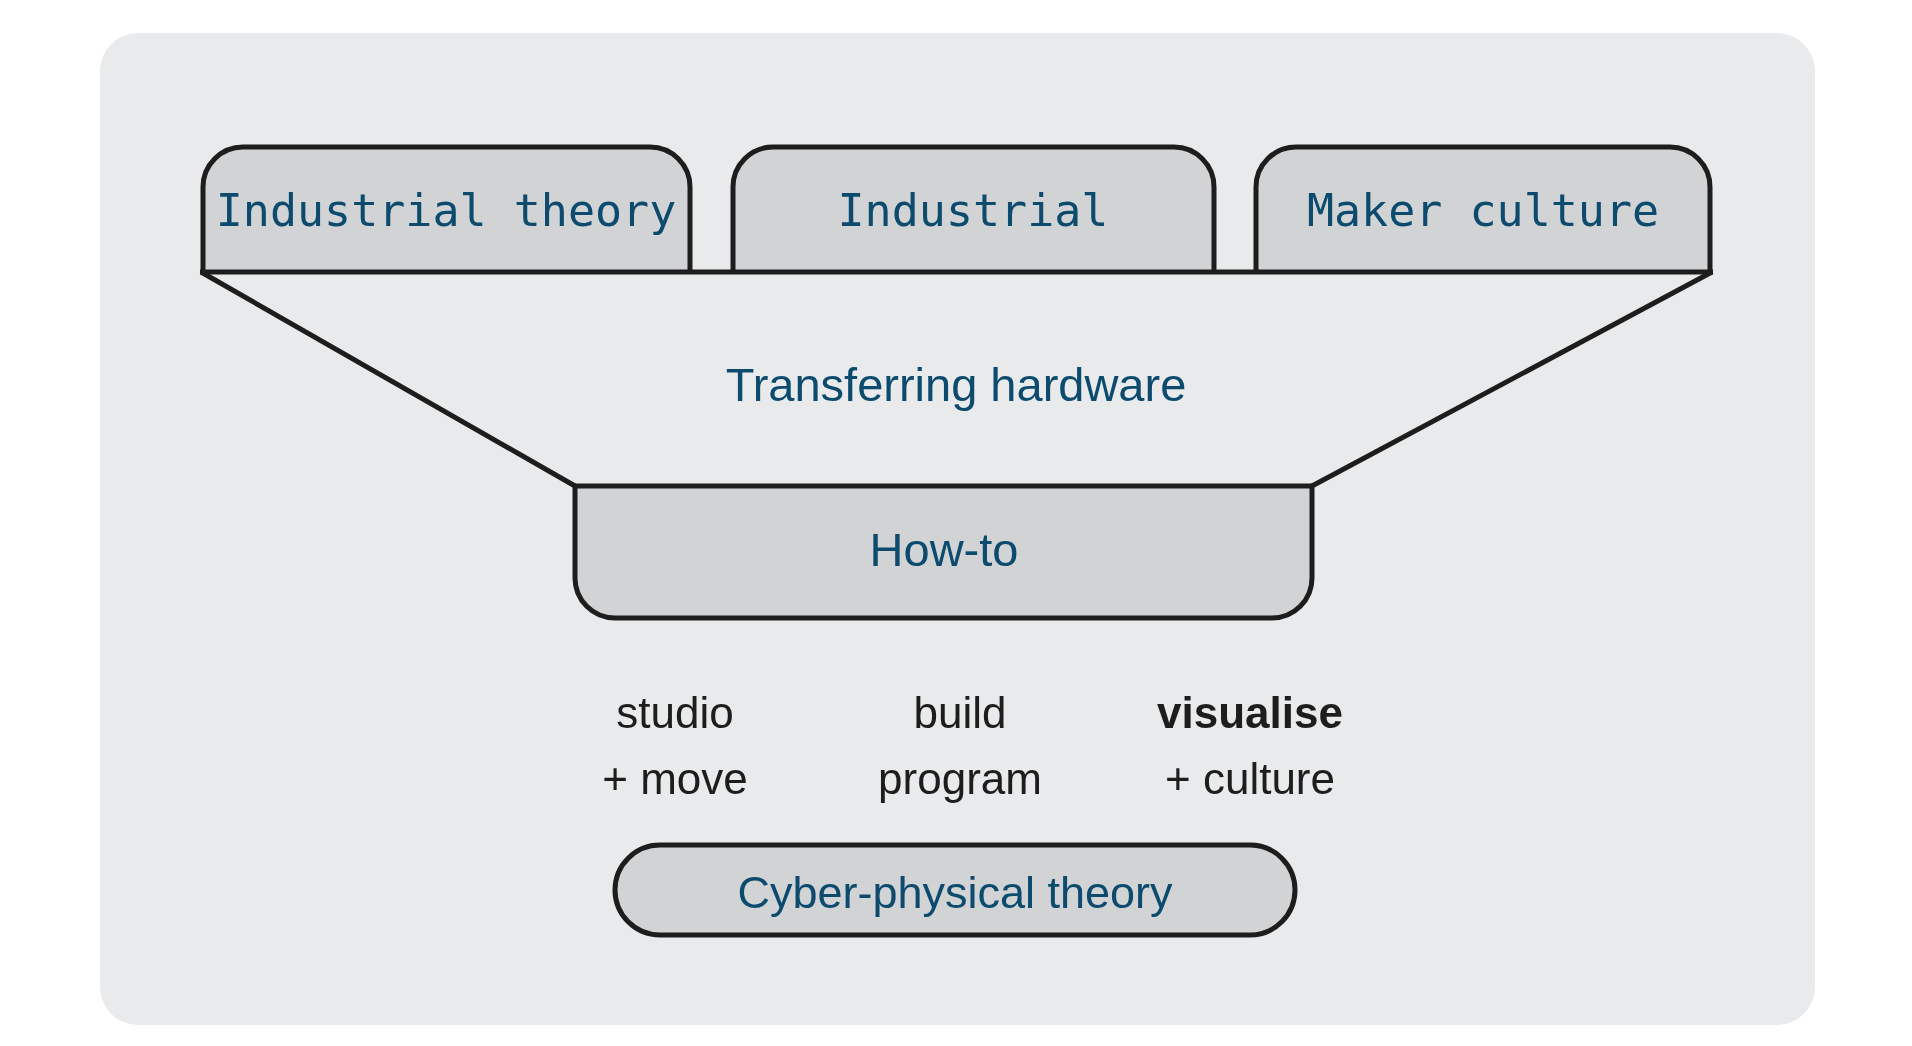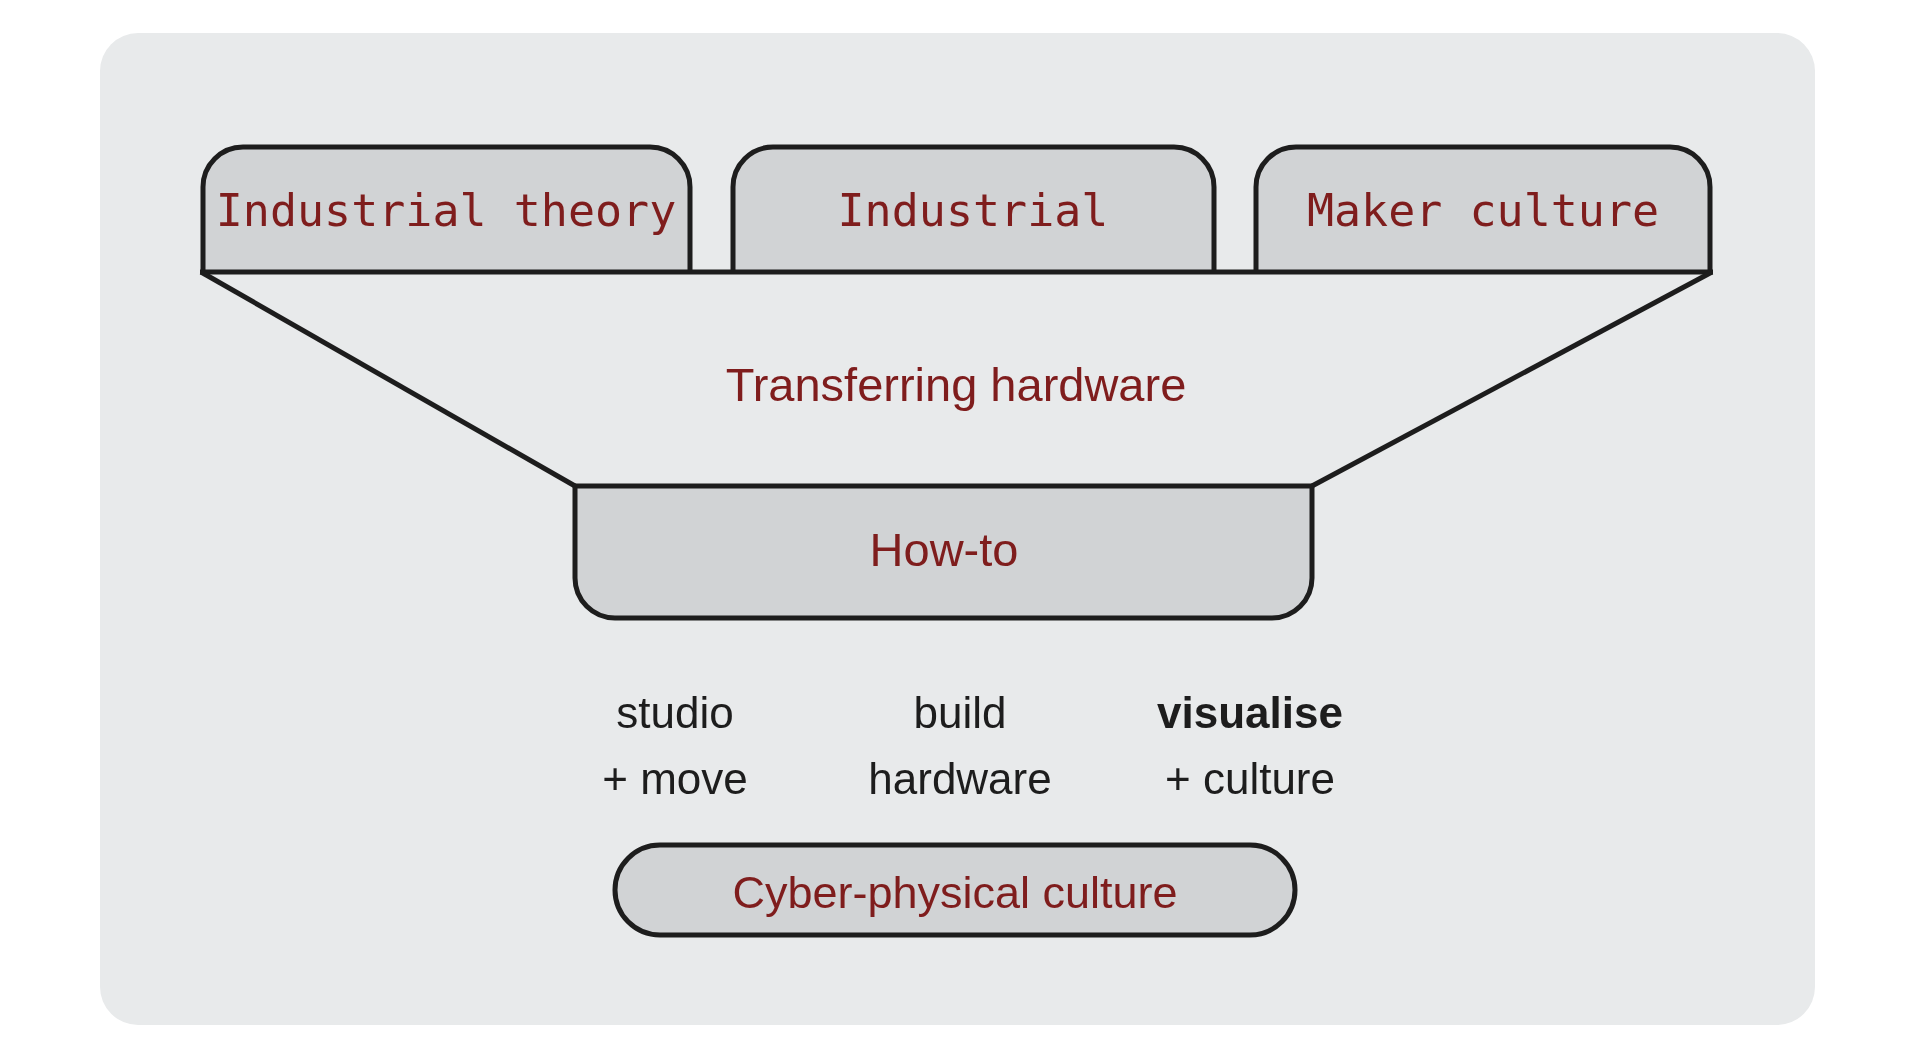--- a/index.html
+++ b/index.html
@@ -35,21 +35,21 @@
   }
 
   .box-fill   { fill: #d1d3d5; }
   .box-stroke { stroke: #1d1d1d; stroke-width: 5; fill: none; }
   .funnel-line{ stroke: #1d1d1d; stroke-width: 5; fill: none; stroke-linecap: butt; }
   .baseline   { stroke: #1d1d1d; stroke-width: 5; }
 
   
   .lbl {
     position: absolute;
-    color: #7f1d1d;
+    color: #0c4a6e;
     white-space: nowrap;
     text-align: left;
     transform: translate(-50%, -50%);
   }
   .mono {
     font-family: "DejaVu Sans Mono", "Liberation Mono", monospace;
     font-size: 45px;
     letter-spacing: 0px;
   }
   .sans {
@@ -103,18 +103,18 @@
 <div class="lbl mono" style="left:1483px; top:210px;">Maker culture</div>
 
 <div class="lbl sans sans-lg" style="left:956px; top:384px;">Transferring hardware</div>
 
 <div class="lbl sans sans-lg" style="left:944px; top:549px;">How-to</div>
 
 <div class="col-word" style="left:675px; top:688px;">studio</div>
 <div class="col-word" style="left:675px; top:754px;">+ move</div>
 
 <div class="col-word" style="left:960px; top:688px;">build</div>
-<div class="col-word" style="left:960px; top:754px;">hardware</div>
+<div class="col-word" style="left:960px; top:754px;">program</div>
 
 <div class="col-word" style="left:1250px; top:688px;font-weight:bold;">visualise</div>
 <div class="col-word" style="left:1250px; top:754px;">+ culture</div>
 
-<div class="lbl sans" style="left:955px; top:893px;">Cyber-physical culture</div>
+<div class="lbl sans" style="left:955px; top:893px;">Cyber-physical theory</div>
 
 </body></html>

